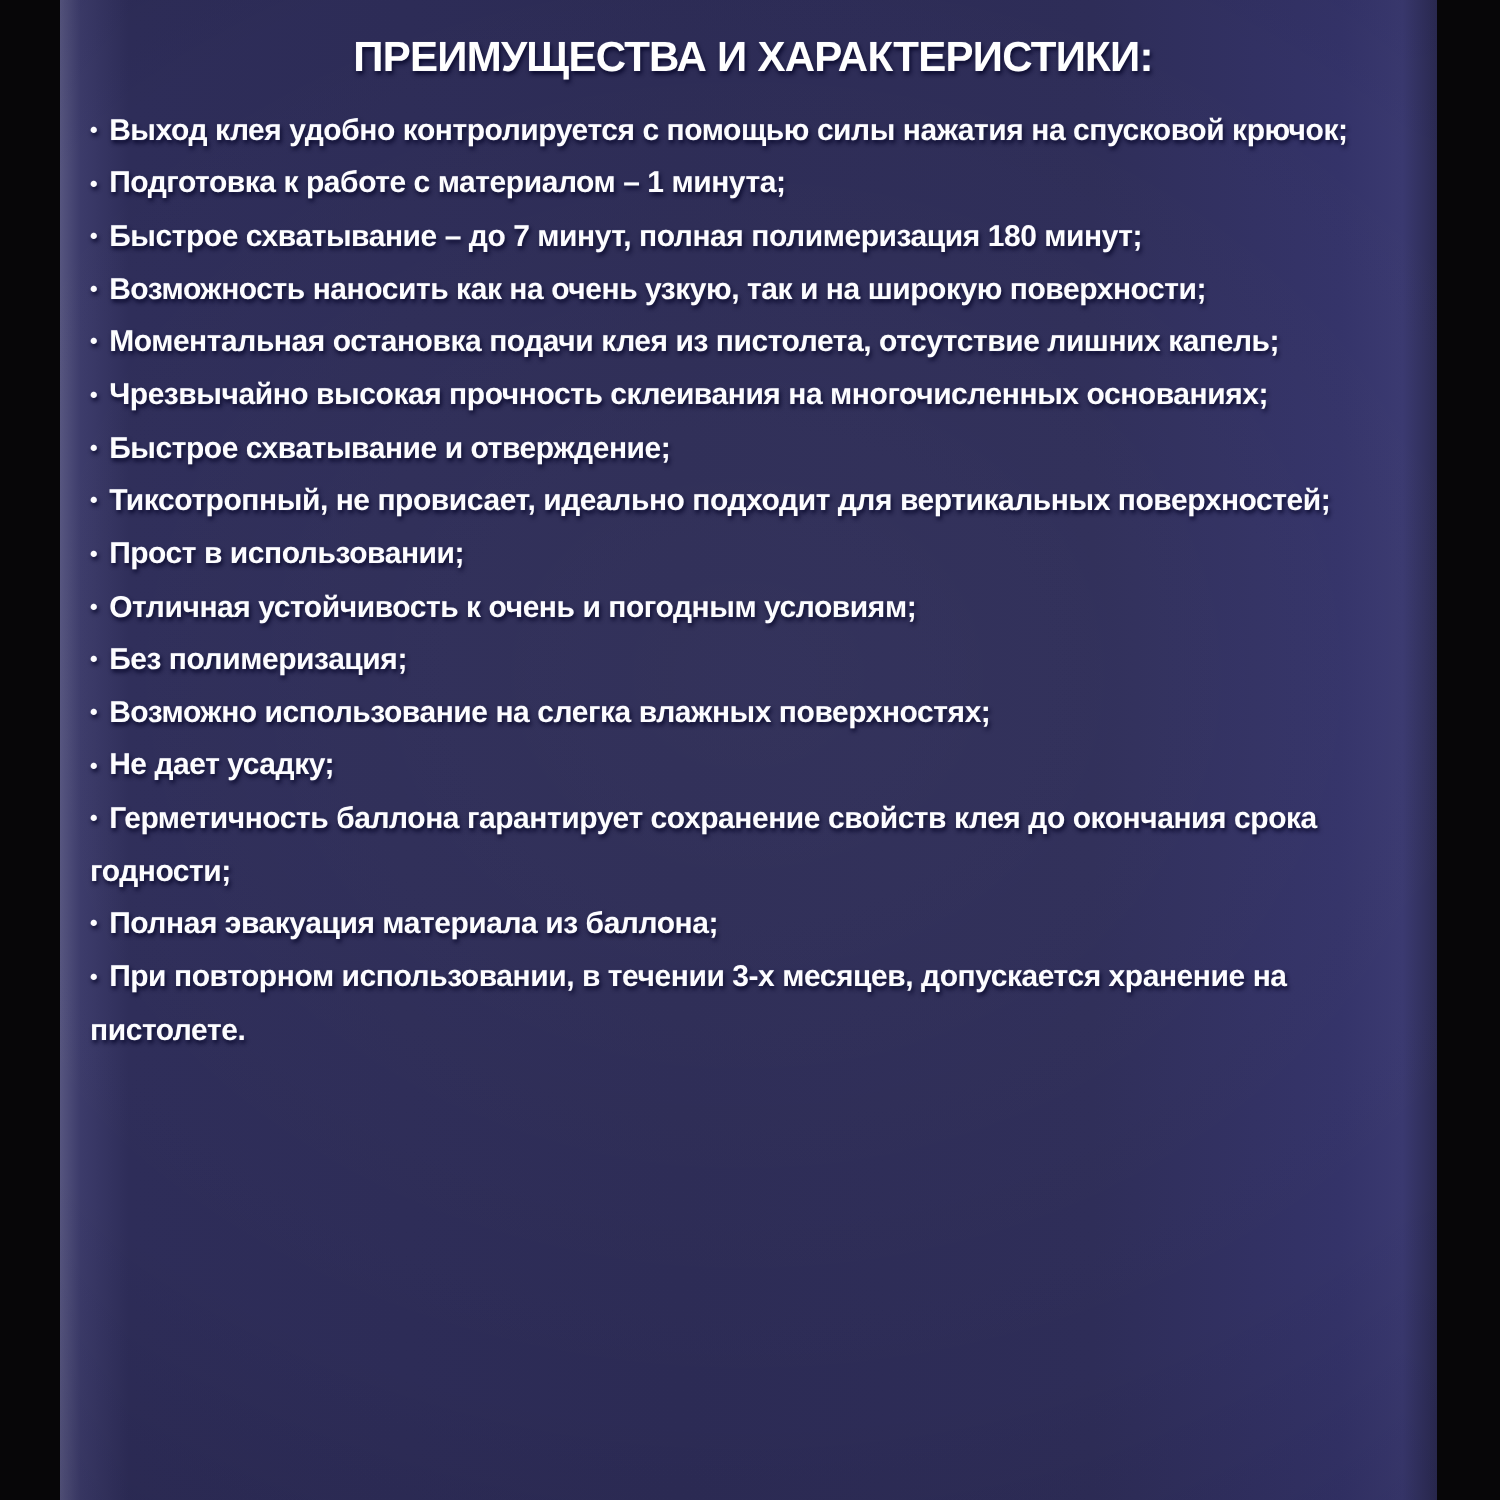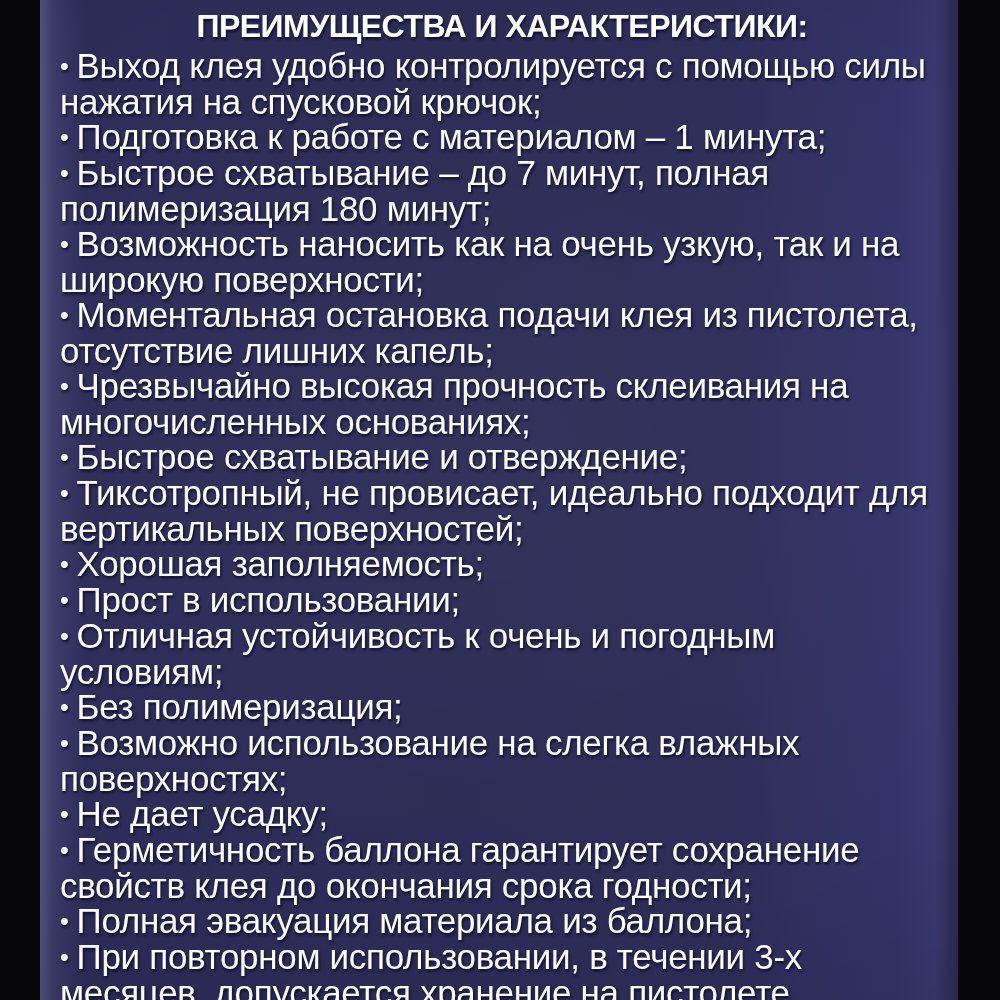--- a/index.html
+++ b/index.html
@@ -56,37 +56,37 @@
   }
   .content {
     position: absolute;
     inset: 0;
     z-index: 2;
     padding: 6px 14px 0 20px;
     box-sizing: border-box;
     color: #ffffff;
   }
   .title {
-    margin: 0;
+    margin: 12px;
     text-align: center;
-    font-size: 32px;
+    font-size: 28px;
     font-weight: bold;
     letter-spacing: -0.5px;
     line-height: 40px;
     color: #ffffff;
     text-shadow: 1px 2px 3px rgba(6,6,40,0.9), 0 0 1px rgba(200,205,255,0.35);
   }
   ul.benefits {
     list-style: none;
     margin: 2px 0 0 0;
     padding: 0;
   }
   ul.benefits li {
-    font-size: 35px;
-    font-weight: normal;
+    font-size: 20px;
+    font-weight: bold;
     letter-spacing: -0.3px;
     line-height: 35px;
     color: #fdfdff;
     text-shadow: 1px 2px 3px rgba(6,6,40,0.9), 0 0 1px rgba(200,205,255,0.3);
     hyphens: manual;
     -webkit-hyphens: manual;
   }
   ul.benefits li .dot {
     display: inline-block;
     font-size: 0.72em;
@@ -105,21 +105,20 @@
       <h1 class="title">ПРЕИМУЩЕСТВА И ХАРАКТЕРИСТИКИ:</h1>
       <ul class="benefits" id="benefits-list">
           <li><span class="dot">•</span><span>Выход клея удобно контролируется с помощью силы нажатия на спусковой крючок;</span></li>
           <li><span class="dot">•</span><span>Подготовка к работе с материалом – 1 минута;</span></li>
           <li><span class="dot">•</span><span>Быстрое схватывание – до 7 минут, полная полимеризация 180 минут;</span></li>
           <li><span class="dot">•</span><span>Возможность наносить как на очень узкую, так и на широкую поверхности;</span></li>
           <li><span class="dot">•</span><span>Моментальная остановка подачи клея из пистолета, отсутствие лишних капель;</span></li>
           <li><span class="dot">•</span><span>Чрезвычайно высокая прочность склеивания на многочисленных основаниях;</span></li>
           <li><span class="dot">•</span><span>Быстрое схватывание и отверждение;</span></li>
           <li><span class="dot">•</span><span>Тиксотропный, не провисает, идеально подходит для вертикаль­ных поверхностей;</span></li>
-          <li><span class="dot">•</span><span>Хорошая заполняемость;</span></li>
           <li><span class="dot">•</span><span>Прост в использовании;</span></li>
           <li><span class="dot">•</span><span>Отличная устойчивость к очень и погодным условиям;</span></li>
           <li><span class="dot">•</span><span>Без полимеризация;</span></li>
           <li><span class="dot">•</span><span>Возможно использование на слегка влажных поверхностях;</span></li>
           <li><span class="dot">•</span><span>Не дает усадку;</span></li>
           <li><span class="dot">•</span><span>Герметичность баллона гарантирует сохранение свойств клея до окончания срока годности;</span></li>
           <li><span class="dot">•</span><span>Полная эвакуация материала из баллона;</span></li>
           <li><span class="dot">•</span><span>При повторном использовании, в течении 3-х месяцев, допускается хранение на пистолете.</span></li>
         </ul>
     </div>

